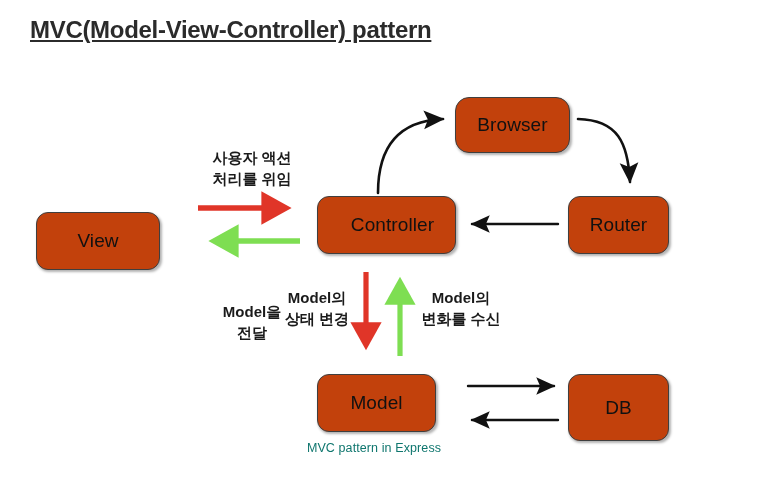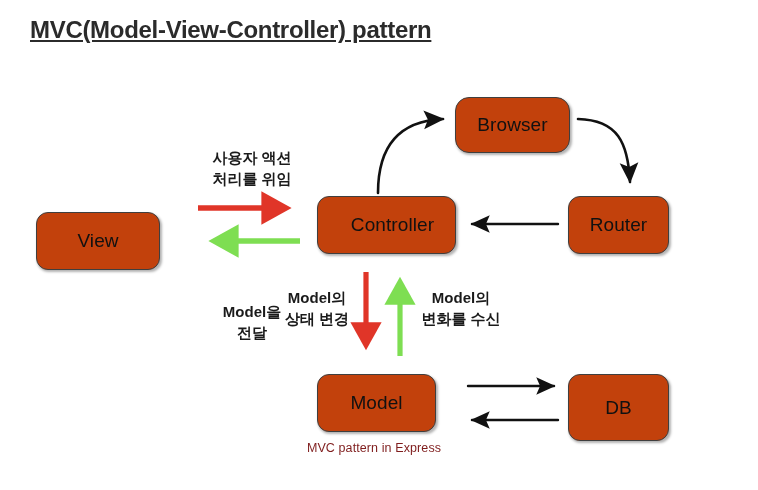--- a/index.html
+++ b/index.html
@@ -80,21 +80,21 @@
   #label-state-change { left: 275px; top: 288px; width: 84px; }
   #label-receive-change { left: 416px; top: 288px; width: 90px; }
 
   #caption {
     position: absolute;
     left: 0;
     top: 441px;
     width: 748px;
     text-align: center;
     font-size: 12.5px;
-    color: #7f1d1d;
+    color: #0f766e;
     letter-spacing: 0.1px;
   }
 </style>
 </head>
 <body>
 
 <div id="page-title">MVC(Model-View-Controller) pattern</div>
 
 <div class="diagram-canvas">
 

